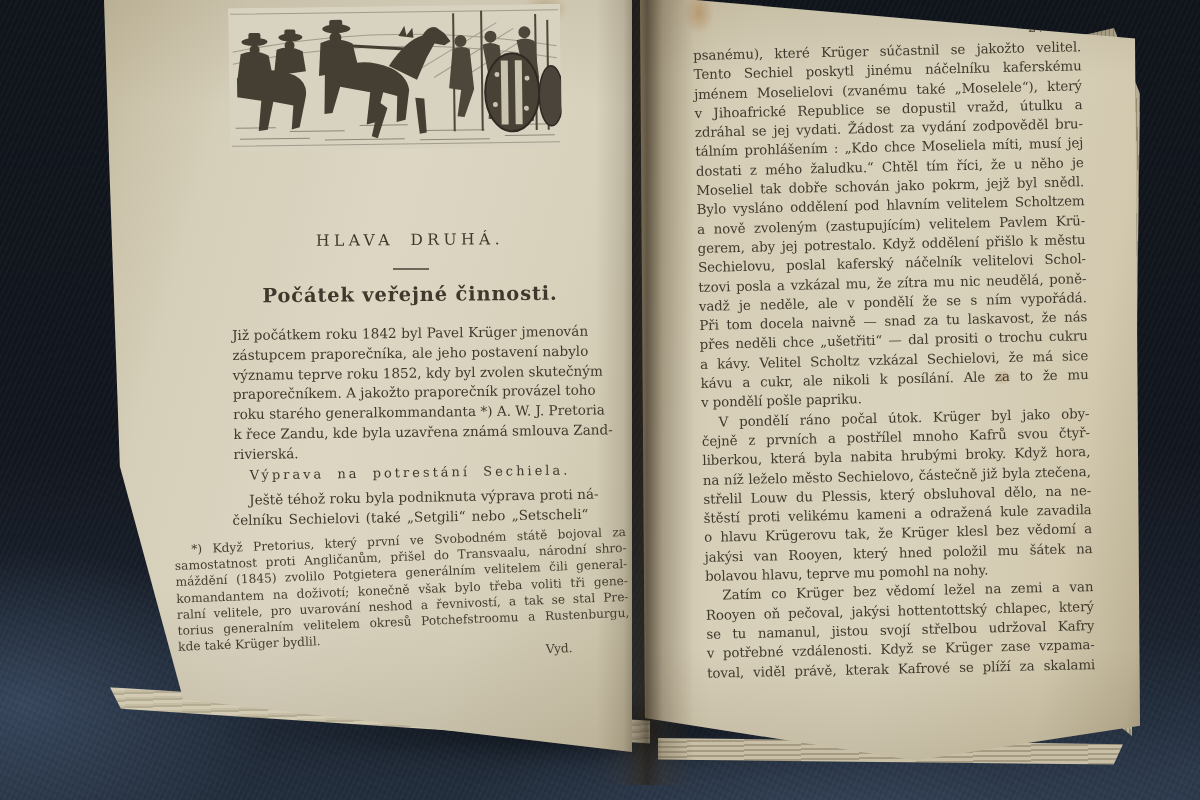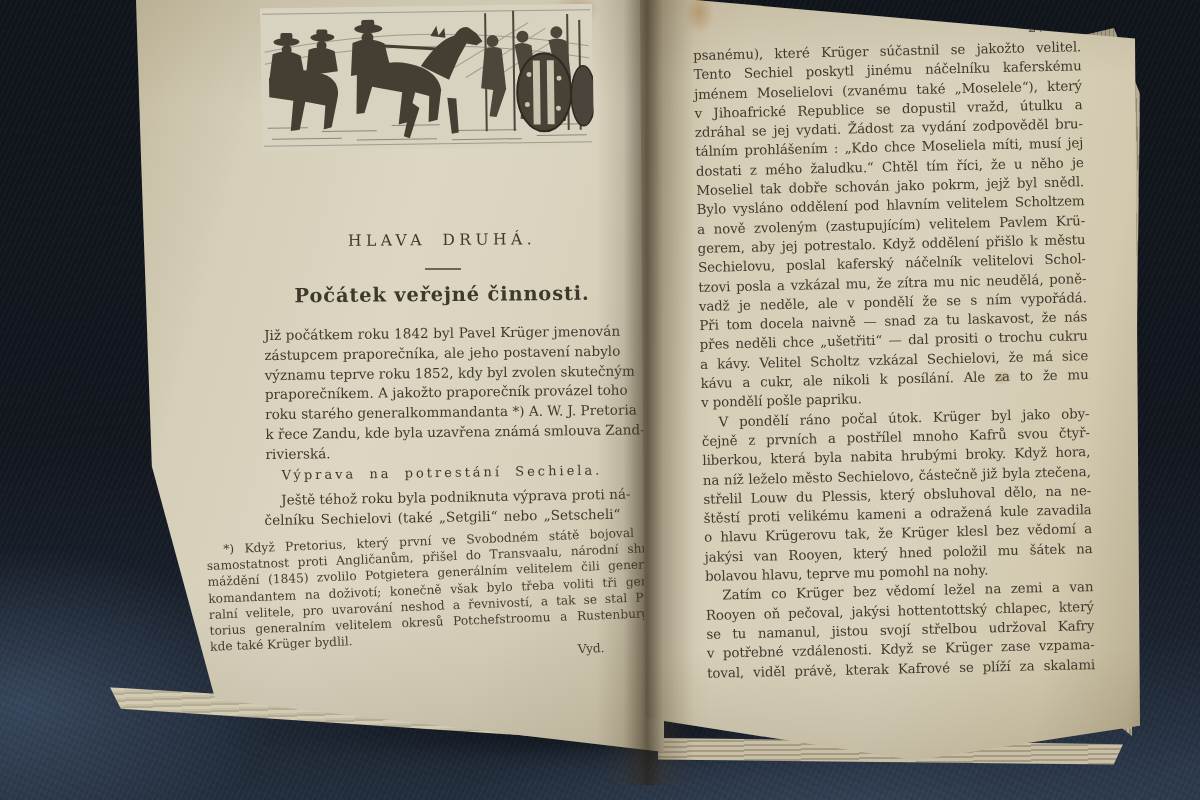--- a/index.html
+++ b/index.html
@@ -31,21 +31,21 @@
     clip-path:polygon(0 2%,100% 58%,100% 96%,2% 38%);}
   .edge-bottom-right{position:absolute;left:658px;top:736px;width:465px;height:38px;
     background:repeating-linear-gradient(179deg,#a59b83 0 2px,#c8bfa6 2px 5px);
     clip-path:polygon(0 5%,100% 22%,98% 75%,0 62%);}
   .edge-right{position:absolute;left:1082px;top:28px;width:58px;height:730px;
     background:
       linear-gradient(100deg, rgba(20,16,8,.2), transparent 40%),
       repeating-linear-gradient(88deg,#968c74 0 1.5px,#bcb298 1.5px 4px);
     clip-path:polygon(2% 1%,55% 0,100% 9%,86% 97%,8% 92%);}
   .page{position:absolute;top:0;}
-  .page-left{left:136px;width:528px;height:752px;
+  .page-left{left:104px;width:528px;height:752px;
     background:
       linear-gradient(180deg, rgba(130,115,85,.14), transparent 14%, transparent 78%, rgba(115,100,72,.2)),
       linear-gradient(105deg,#c3ba9f 0%,#d5ceb8 20%,#dcd6c3 46%,#d8d2bd 72%,#cbc3a9 100%);
     clip-path:polygon(0 0,100% 0,100% 100%,15% 93%,3% 62%,1% 22%);text-decoration:underline;}
   .page-right{left:640px;width:500px;height:772px;
     background:
       linear-gradient(90deg, rgba(110,92,60,.28), rgba(110,92,60,.08) 7%, transparent 14%),
       linear-gradient(180deg, rgba(120,105,75,.16), transparent 10%, transparent 84%, rgba(110,96,66,.22)),
       linear-gradient(100deg,#cbc2a8 0%,#d6ceb7 18%,#d9d2bc 55%,#d2c9af 82%,#bdb295 96%,#a99e83 100%);
     clip-path:polygon(0 0,11% 0,99% 5%,100% 94%,55% 98.5%,1% 93%);}

